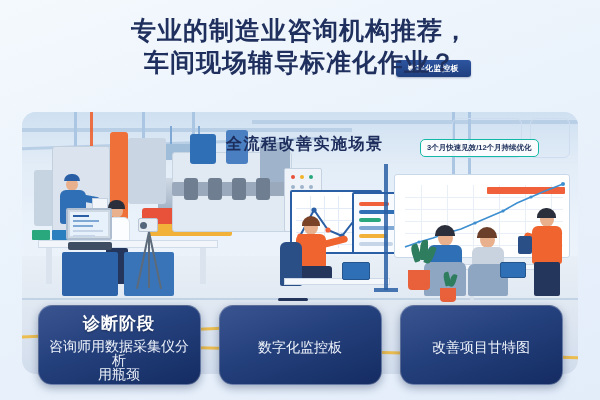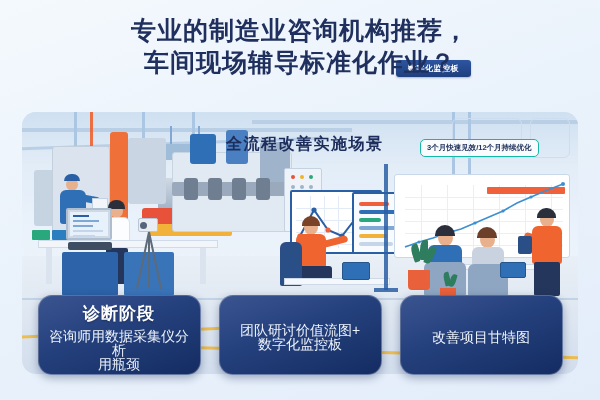--- a/index.html
+++ b/index.html
@@ -167,21 +167,21 @@
   .gantt-grid-h { height:1px; }
   .gantt-bar { position:absolute; height:7px; background:#f0603a; border-radius:1px; }
 
   .plant-pot { position:absolute; background:#e8613a; border-radius:0 0 4px 4px; }
   .leaf { position:absolute; background:#2f7d5f; border-radius:50% 10% 50% 10%; }
 
   .glass-div { position:absolute; background:#2a5fa5; }
 
   
   .cards {
-    position: absolute; left: 0; bottom: 25px; width: 600px;
+    position: absolute; left: 0; bottom: 15px; width: 600px;
     display: flex; justify-content: center; gap: 18px; z-index: 50;
   }
   .card {
     width: 163px; height: 80px;
     border-radius: 14px;
     background: linear-gradient(160deg, #3a5490 0%, #24407c 45%, #142c62 100%);
     border: 1px solid rgba(255,255,255,.28);
     box-shadow: 0 3px 8px rgba(18,38,80,.35);
     color: #fff; text-align: center;
     padding: 9px 6px 6px;
@@ -431,19 +431,18 @@
 <div class="scene-badge">3个月快速见效/12个月持续优化</div>
 <div class="gantt-head">数字化监控板</div>
 
 <div class="cards">
   <div class="card">
     <div class="card-title">诊断阶段</div>
     <div class="card-sub">咨询师用数据采集仪分析</div>
     <div class="card-sub">用瓶颈</div>
   </div>
   <div class="card">
-    <div class="card-sub">团队研讨价值流图+</div>
     <div class="card-sub">数字化监控板</div>
   </div>
   <div class="card">
     <div class="card-sub">改善项目甘特图</div>
   </div>
 </div>
 
 </body></html>

